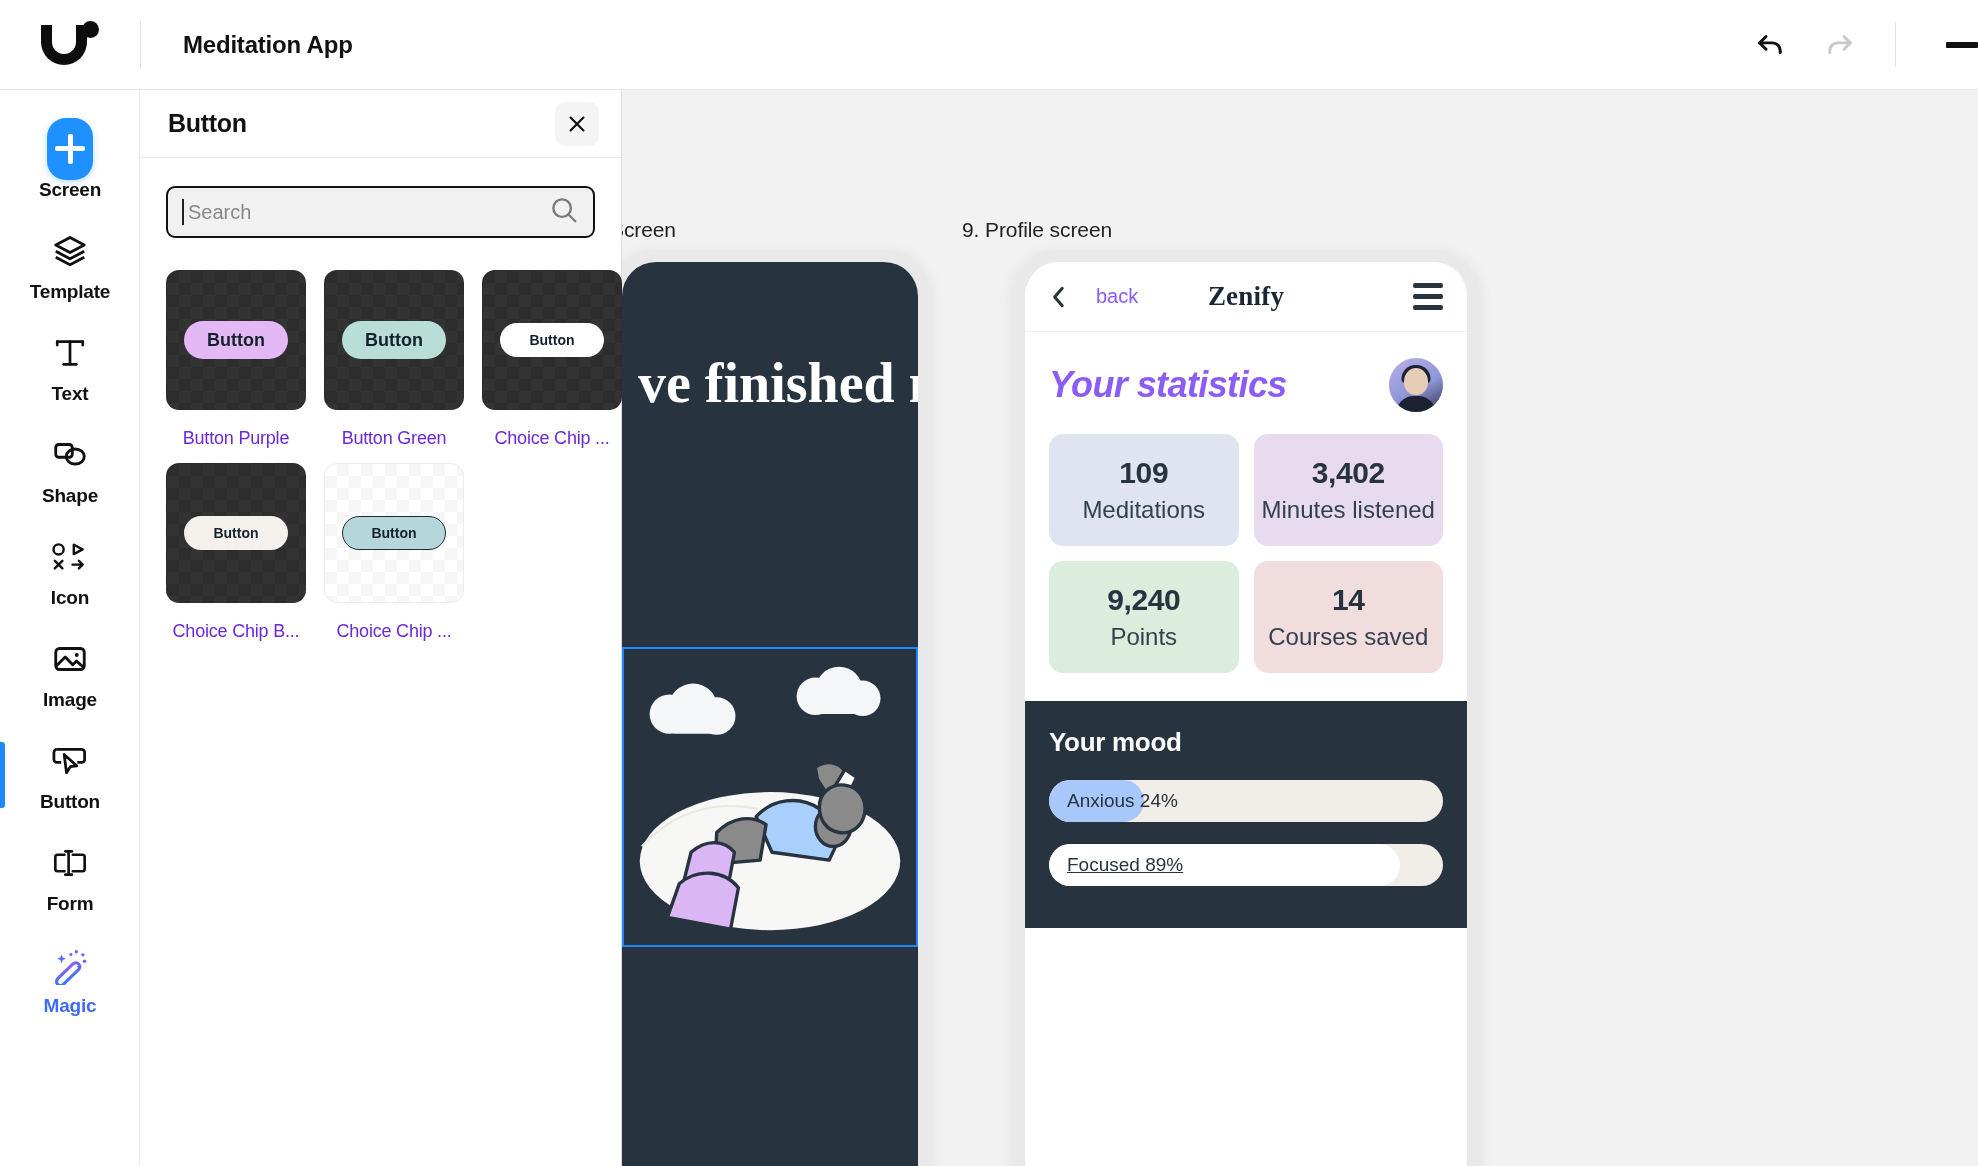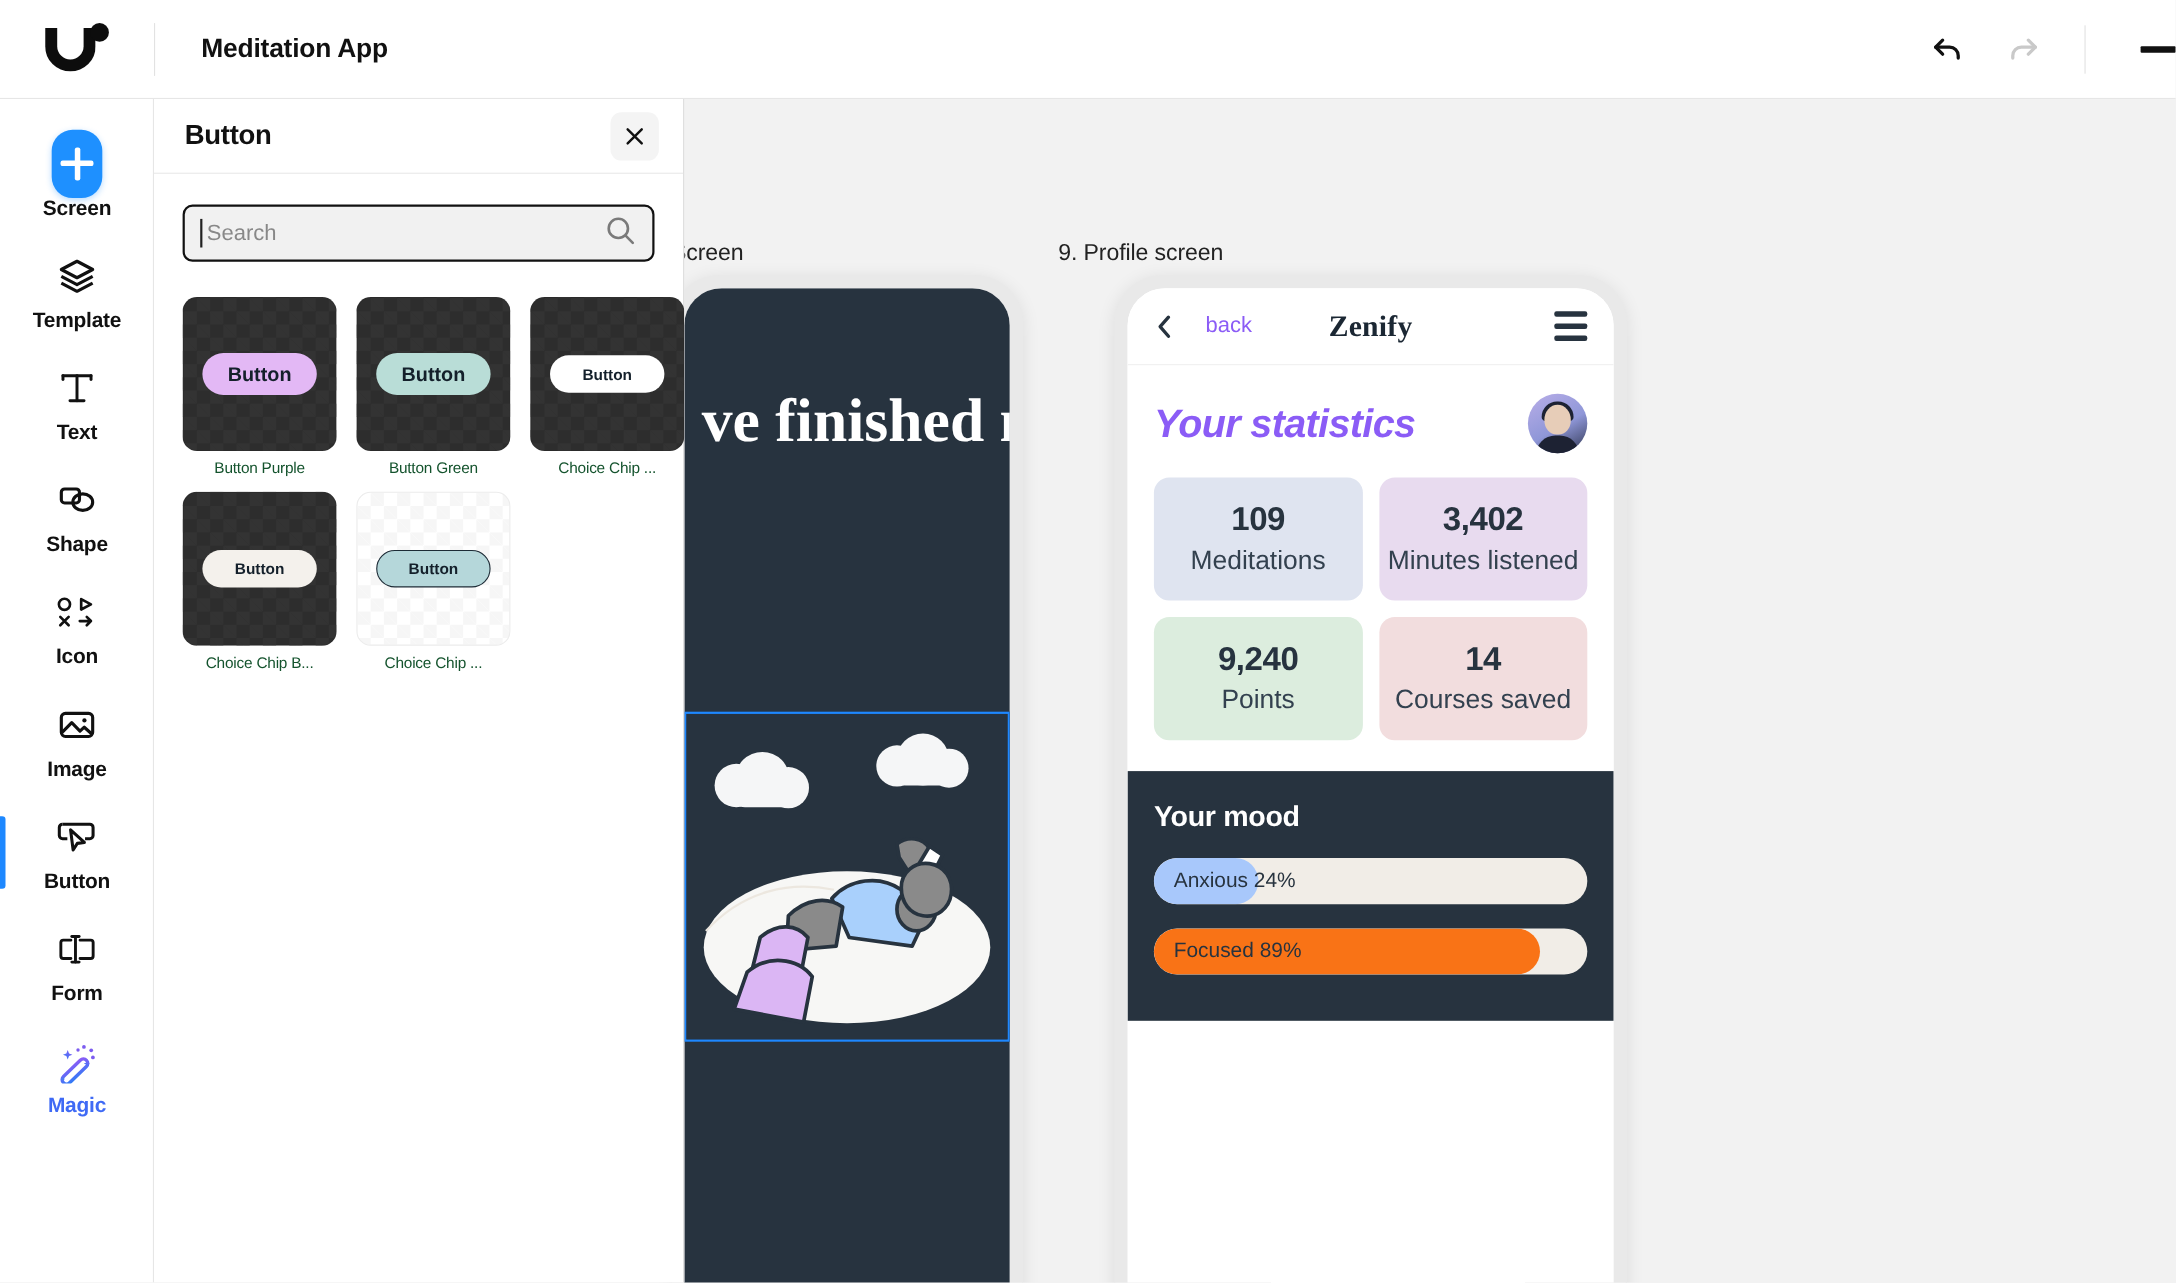--- a/index.html
+++ b/index.html
@@ -127,21 +127,21 @@
     border:1px solid #ececec;
   }
   .chip{
     display:flex; align-items:center; justify-content:center;
     border-radius:999px; font-weight:700; color:#14202b;
   }
   .chip.big{ width:104px; height:38px; font-size:18px; }
   .chip.sml{ width:104px; height:34px; font-size:14px; font-weight:600;}
   .chip.outline{ border:1.6px solid #1d2b36; }
   .cap{
-    margin-top:7px; font-size:14px; color:#14532d; text-align:center;
+    margin-top:18px; font-size:18px; color:#6d28d9; text-align:center;
     white-space:nowrap; overflow:hidden; text-overflow:ellipsis; letter-spacing:-.2px;
   }
 
   
   .canvas{
     position:absolute; left:140px; top:90px; width:1838px; height:1076px;
     background:#f2f2f2; z-index:5;
   }
   .screen-label{
     position:absolute; font-size:21px; color:#222; letter-spacing:-.1px;
@@ -464,21 +464,21 @@
           </div>
 
           <div class="mood">
             <h3>Your mood</h3>
             <div class="bar">
               <div class="fill" id="bar0" style="width: 24%; background: rgb(168, 200, 251);">
                 <span>Anxious 24%</span>
               </div>
             </div>
             <div class="bar">
-              <div class="fill" id="bar1" style="width: 89%; background: #f97316;">
+              <div class="fill" id="bar1" style="width: 89%; background: #ffffff; text-decoration: underline;">
                 <span>Focused 89%</span>
               </div>
             </div>
           </div>
         </div>
 
       </div>
     </div>
   </div>
 

